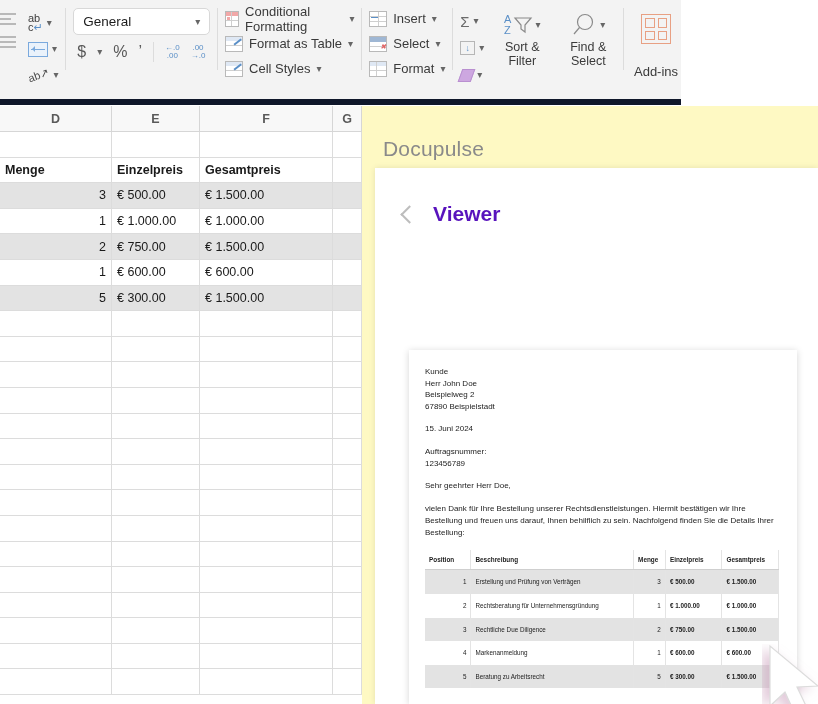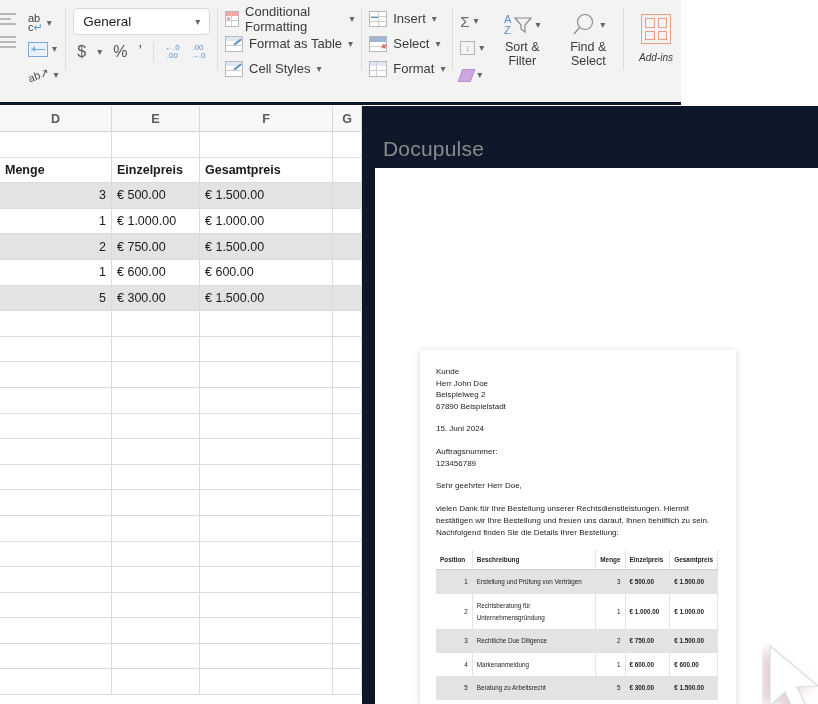--- a/index.html
+++ b/index.html
@@ -7,21 +7,21 @@
     width: 818px; height: 704px;
     overflow: hidden;
     font-family: "Liberation Sans", sans-serif;
     background: #ffffff;
   }
 
   
   #ribbon {
     position: absolute; left: 0; top: 0; width: 681px; height: 105px;
     background: #f3f3f3;
-    border-bottom: 3px solid #0f172a;
+    border-bottom: 6px solid #0f172a;
     display: flex; align-items: flex-start;
   }
   .rb-group { display: flex; align-items: flex-start; height: 82px; padding-top: 6px; }
   .rb-sep { width: 1px; background: #dcdcdc; height: 62px; margin: 8px 7px 0 7px; }
 
   
   .align-stack { display: flex; flex-direction: column; gap: 5px; padding-left: 0px; padding-top: 7px; }
   .align-line { width: 16px; height: 2px; background: #b9b9b9; }
   .align-row { display: flex; flex-direction: column; gap: 3px; }
 
@@ -61,54 +61,54 @@
   
   .editgroup { display: flex; align-items: flex-start; padding-top: 8px; gap: 10px; }
   .editcol { display: flex; flex-direction: column; gap: 5px; }
   .bigbtn { display: flex; flex-direction: column; align-items: center; width: 56px; padding-top: 2px; }
   .bigbtn .cap { font-size: 12.5px; color: #3a3a3a; text-align: center; line-height: 14px; }
 
   .addins { display:flex; flex-direction:column; align-items:center; padding-top:14px; width:64px;}
   .addins .grid4 { width: 30px; height: 30px; border: 1.6px solid #e8a083; display:grid;
         grid-template-columns: 1fr 1fr; grid-template-rows: 1fr 1fr; gap:3px; padding:3px;}
   .addins .grid4 span { border: 1.4px solid #e8a083; display:block;}
-  .addins .cap { font-size: 10px; color:#3a3a3a; margin-top:8px;font-style:italic;}
+  .addins .cap { font-size: 13px; color:#3a3a3a; margin-top:20px;}
 
   
   #sheet { position: absolute; left: 0; top: 106px; width: 362px; height: 598px; background: #fff; overflow: hidden; }
   #colhdr { display: flex; height: 26px; background: #f8f8f8; border-bottom: 1px solid #d6d6d6; }
   #colhdr div {
     font-size: 12.5px; color: #5a5a5a; font-weight: bold;
     display: flex; align-items: center; justify-content: center;
     border-right: 1px solid #d6d6d6;
   }
   .gridrow { display: flex; height: 25.6px; }
   .gridrow .cell {
     border-right: 1px solid #dcdcdc; border-bottom: 1px solid #dcdcdc;
     font-size: 12.5px; color: #1a1a1a; display: flex; align-items: center;
     padding: 0 5px; overflow: hidden; white-space: nowrap;
   }
   .gridrow.shaded .cell { background: #e3e3e3; }
   .cell.num { justify-content: flex-end; }
   .cell.hdr { font-weight: bold; }
 
   
-  #panel { position: absolute; left: 362px; top: 106px; width: 456px; height: 598px; background: #0f172a; }
+  #panel { position: absolute; left: 362px; top: 106px; width: 456px; height: 598px; background: #fef9c3; }
   #app-title { position: absolute; left: 21px; top: 31px; font-size: 21px; color: #8a8a8a; letter-spacing: .2px; }
   #panel-card {
     position: absolute; left: 13px; top: 62px; width: 443px; height: 536px;
     background: #fff; box-shadow: 0 0 6px rgba(0,0,0,.10);
   }
   #viewer-bar { position: absolute; left: 0; top: 28px; width: 100%; height: 36px; display: flex; align-items: center; padding-left: 28px; gap: 17px; }
   #back-chevron { width: 13px; height: 13px; border-left: 2px solid #bdbdbd; border-bottom: 2px solid #bdbdbd; transform: rotate(45deg); }
   #viewer-title { font-size: 21px; font-weight: bold; color: #5813bd; }
 
   
   #doc-page {
-    position: absolute; left: 45px; top: 182px; width: 316px; height: 354px;
+    position: absolute; left: 34px; top: 182px; width: 388px; height: 354px;
     background: #fff; box-shadow: 0 1px 7px rgba(0,0,0,.17);
     padding: 16px 18px 0 16px;
     font-size: 8px; color: #1c1c1c; line-height: 11.6px;
     overflow: hidden;
   }
   #doc-page .blk { margin-bottom: 11px; }
   #doc-page .para { margin-bottom: 11px; line-height: 12px; }
   #doc-table { width: 100%; border-collapse: collapse; margin-top: 2px; font-size: 6.3px; }
   #doc-table th {
     text-align: left; font-weight: bold; font-size: 6.4px; color: #1c1c1c;
@@ -447,20 +447,24 @@
         <div class="cell" style="width: 88px;"></div>
         <div class="cell" style="width: 133px;"></div>
         <div class="cell" style="width: 29px;"></div>
       </div>
     </div>
 </div>
 
 <div id="panel">
   <div id="app-title">Docupulse</div>
   <div id="panel-card">
+    <div id="viewer-bar">
+      <span id="back-chevron"></span>
+      <span id="viewer-title">Viewer</span>
+    </div>
 
     <div id="doc-page">
       <div class="blk">
         <div>Kunde</div>
         <div>Herr John Doe</div>
         <div>Beispielweg 2</div>
         <div>67890 Beispielstadt</div>
       </div>
       <div class="blk">
         <div>15. Juni 2024</div>

